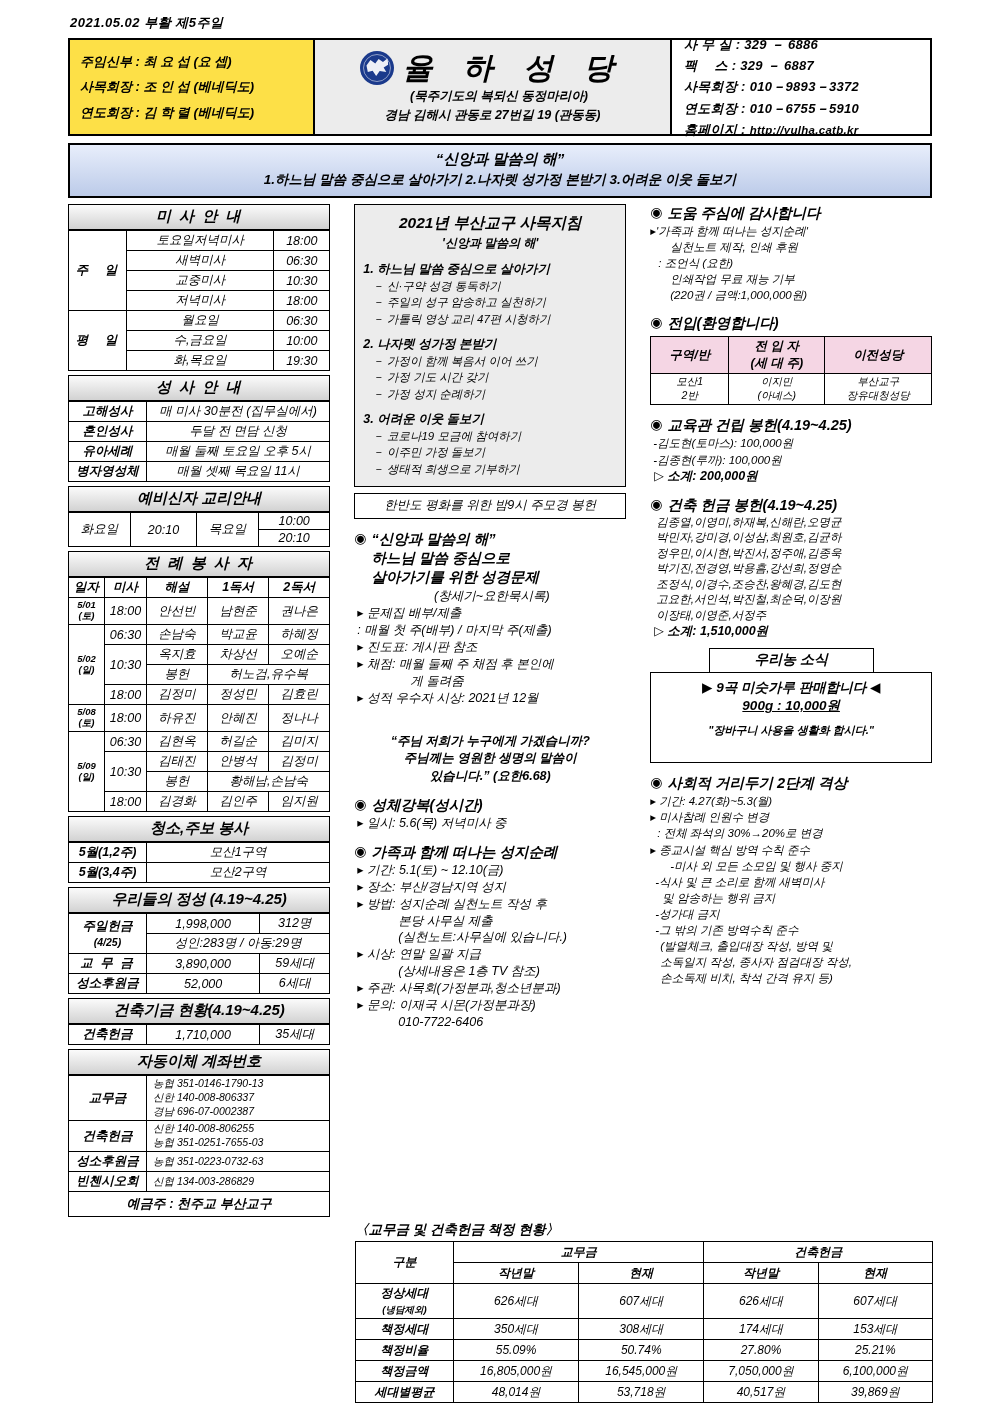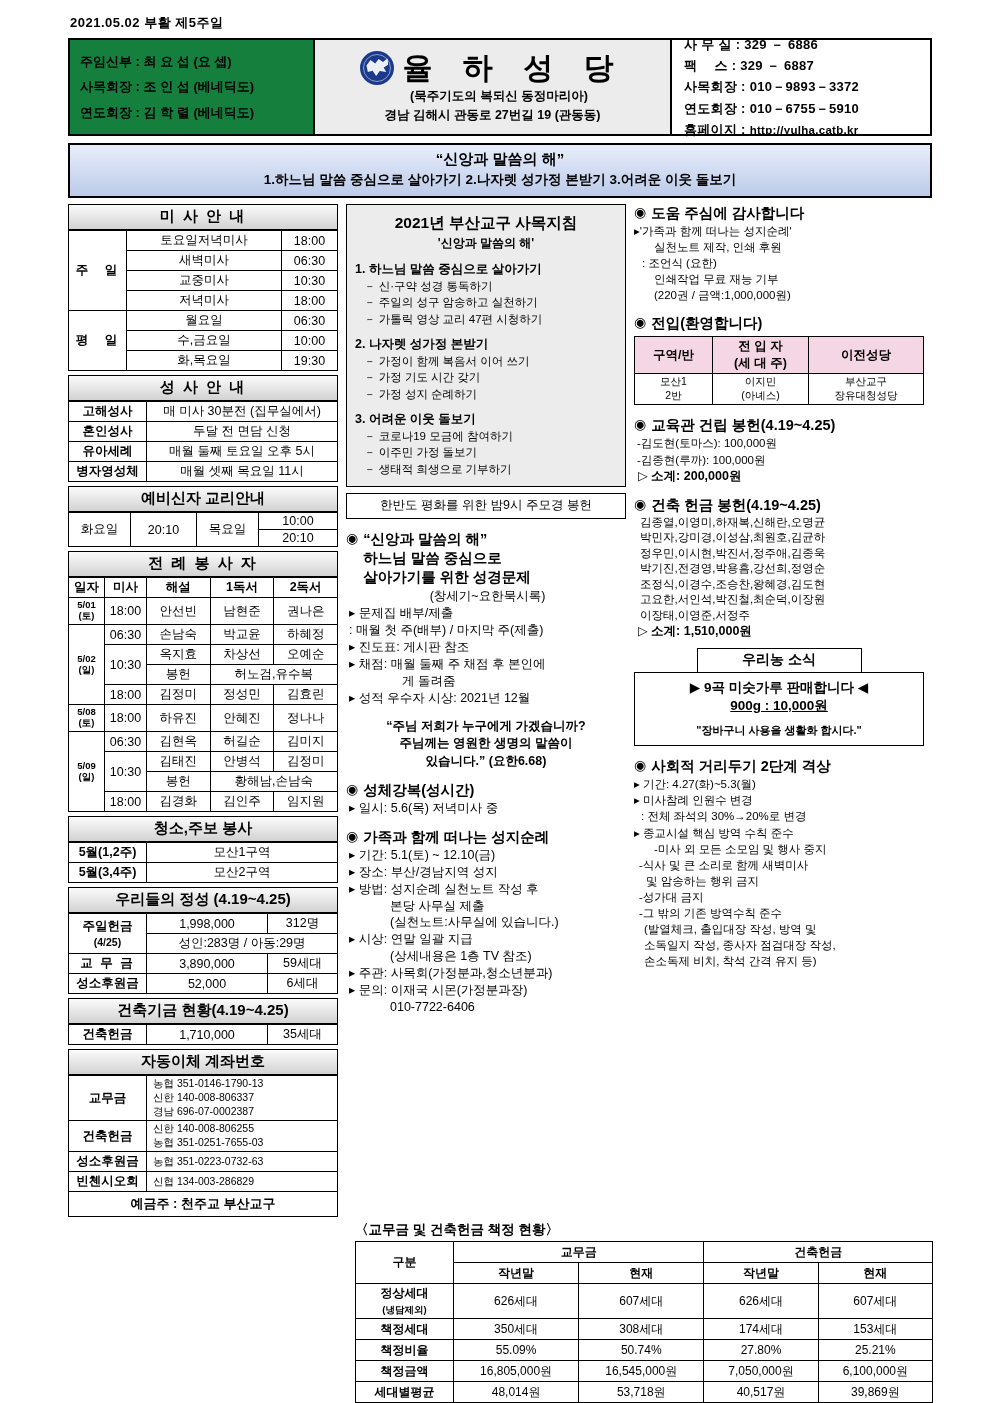--- a/index.html
+++ b/index.html
@@ -5,49 +5,49 @@
   * { box-sizing: border-box; }
   html, body { margin:0; padding:0; }
   body {
     width: 992px; height: 1403px;
     background: #fff;
     font-family: "Liberation Sans", "DejaVu Sans", sans-serif;
     color: #000;
     position: relative;
     overflow: hidden;
   }
-  .page { width:992px; height:1125px; padding: 10px 60px 0 68px; position:relative; }
+  .page { width:992px; height:1125px; padding: 10px 60px 0 68px; position:relative;font-style:italic; }
 
   
   .date-line { font-size: 13px; font-weight: 700; letter-spacing: .5px; padding: 4px 0 6px 2px; }
 
   
   .masthead { display:flex; border:2px solid #000; height:98px; }
-  .mast-left { width:245px; border-right:2px solid #000; display:flex; flex-direction:column; justify-content:center; padding-left:10px; background:#15803d; }
+  .mast-left { width:245px; border-right:2px solid #000; display:flex; flex-direction:column; justify-content:center; padding-left:10px; background:#fde047; }
   .mast-left div { font-size:13px; font-weight:700; line-height:1.95; white-space:nowrap; }
   .mast-center { flex:1; background:#ececec; display:flex; flex-direction:column; align-items:center; justify-content:center; border-right:2px solid #000; }
   .mast-title-row { display:flex; align-items:center; gap:4px; }
   .globe { width:34px; height:34px; border-radius:50%; background:#1b3a8c; position:relative; flex:none; }
   .globe::before { content:""; position:absolute; left:6px; top:7px; width:22px; height:20px;
      background:#fff; clip-path: polygon(0% 40%, 18% 12%, 40% 30%, 55% 8%, 75% 22%, 95% 5%, 100% 35%, 78% 50%, 90% 72%, 60% 68%, 44% 92%, 28% 66%, 6% 72%); opacity:.92; }
   .globe::after { content:""; position:absolute; inset:3px; border-radius:50%; border:1px solid rgba(255,255,255,.5); }
   .church-name { font-size:30px; font-weight:700; letter-spacing:11px; line-height:1; padding-left:4px; }
   .church-sub { font-size:12.5px; font-weight:700; margin-top:3px;padding-left:13px; }
   .church-addr { font-size:12.5px; font-weight:700; margin-top:2px; }
   .mast-right { width:258px; display:flex; flex-direction:column; justify-content:center; padding-left:12px; }
   .mast-right div { font-size:13px; font-weight:700; line-height:1.62; letter-spacing:.3px; white-space:nowrap; }
   .mast-right .url { text-decoration:underline; font-size:11.5px; }
 
   
   .banner { margin-top:7px; border:2px solid #000; background:linear-gradient(to bottom,#e8eefb,#bccbe9); text-align:center; padding:5px 0 7px; }
   .banner .b1 { font-size:15px; font-weight:700; }
   .banner .b2 { font-size:13.5px; font-weight:700; margin-top:2px; }
 
   
-  .cols { display:flex; margin-top:6px; gap:8px; }
+  .cols { display:flex; margin-top:6px; gap:24px; }
   .col-l { width:270px; }
   .col-m { width:280px; }
   .col-r { width:290px; }
 
   
   .sec-head { border:1.5px solid #000; background:linear-gradient(to bottom,#fbfbfb,#d2d2d2); text-align:center; font-weight:700; font-size:15px; padding:2px 0 3px; letter-spacing:2px; }
   .sec-head.tight { letter-spacing:0; }
 
   table { border-collapse:collapse; width:100%; }
   td, th { border:1px solid #000; font-size:12.5px; text-align:center; padding:1px 2px; }
@@ -65,34 +65,34 @@
   .guide-t1 { text-align:center; font-size:15.5px; font-weight:700; }
   .guide-t2 { text-align:center; font-size:12px; font-weight:700; margin-top:1px; }
   .guide-h { font-size:12.5px; font-weight:700; margin-top:9px; }
   .guide-li { font-size:11.5px; margin-left:9px; line-height:1.42; }
   .peace { border:1.5px solid #000; text-align:center; font-size:12.5px; padding:3px 0 4px; margin-top:6px; }
 
   .bullet-h { font-size:14.5px; font-weight:700; display:flex; gap:5px; align-items:flex-start; margin-top:11px; }
   .bullet-h .dot { font-size:14px; line-height:1.15; }
   .bullet-h .stack { line-height:1.3; }
   .sub-line { font-size:12.5px; line-height:1.35; margin-left:3px; }
-  .center-q { text-align:center; font-size:12.5px; font-weight:700; line-height:1.4; margin-top:11px; }
+  .center-q { text-align:center; font-size:12.5px; font-weight:700; line-height:1.4; margin-top:26px; }
   .indent { margin-left:20px; }
   .indent2 { margin-left:44px; }
   .indent3 { margin-left:56px; }
 
   
   .r-sub { font-size:11.5px; line-height:1.4; }
   .r-names { font-size:11.5px; line-height:1.35; margin-left:6px; }
   .r-total { font-size:12.5px; font-weight:700; margin-left:4px; }
   .pink th { background:#f5d6e4; font-weight:700; font-size:12.5px; }
 
   .urinong-wrap { margin-top:8px; position:relative; }
   .urinong-tab { position:relative; width:165px; margin:0 auto; text-align:center; font-size:14px; font-weight:700; border:1.5px solid #000; border-bottom:none; padding:2px 0 3px; background:#fff; }
-  .urinong-body { border:1.5px solid #000; padding:6px 6px 7px; }
+  .urinong-body { border:1.5px solid #000; padding:6px 6px 24px; }
   .un1 { text-align:center; font-size:13.5px; font-weight:700; }
   .un2 { text-align:center; font-size:13.5px; font-weight:700; text-decoration:underline; }
   .un3 { text-align:center; font-size:11px; font-weight:700; margin-top:8px; }
 
   
   .bottom-wrap { position:absolute; left:355px; top:1221px; width:578px; }
   .bottom-title { font-size:13.5px; font-weight:700; margin-bottom:2px; }
   .btbl td, .btbl th { font-size:12px; height:21px; }
   .btbl .rh { font-weight:700; }
 </style>

